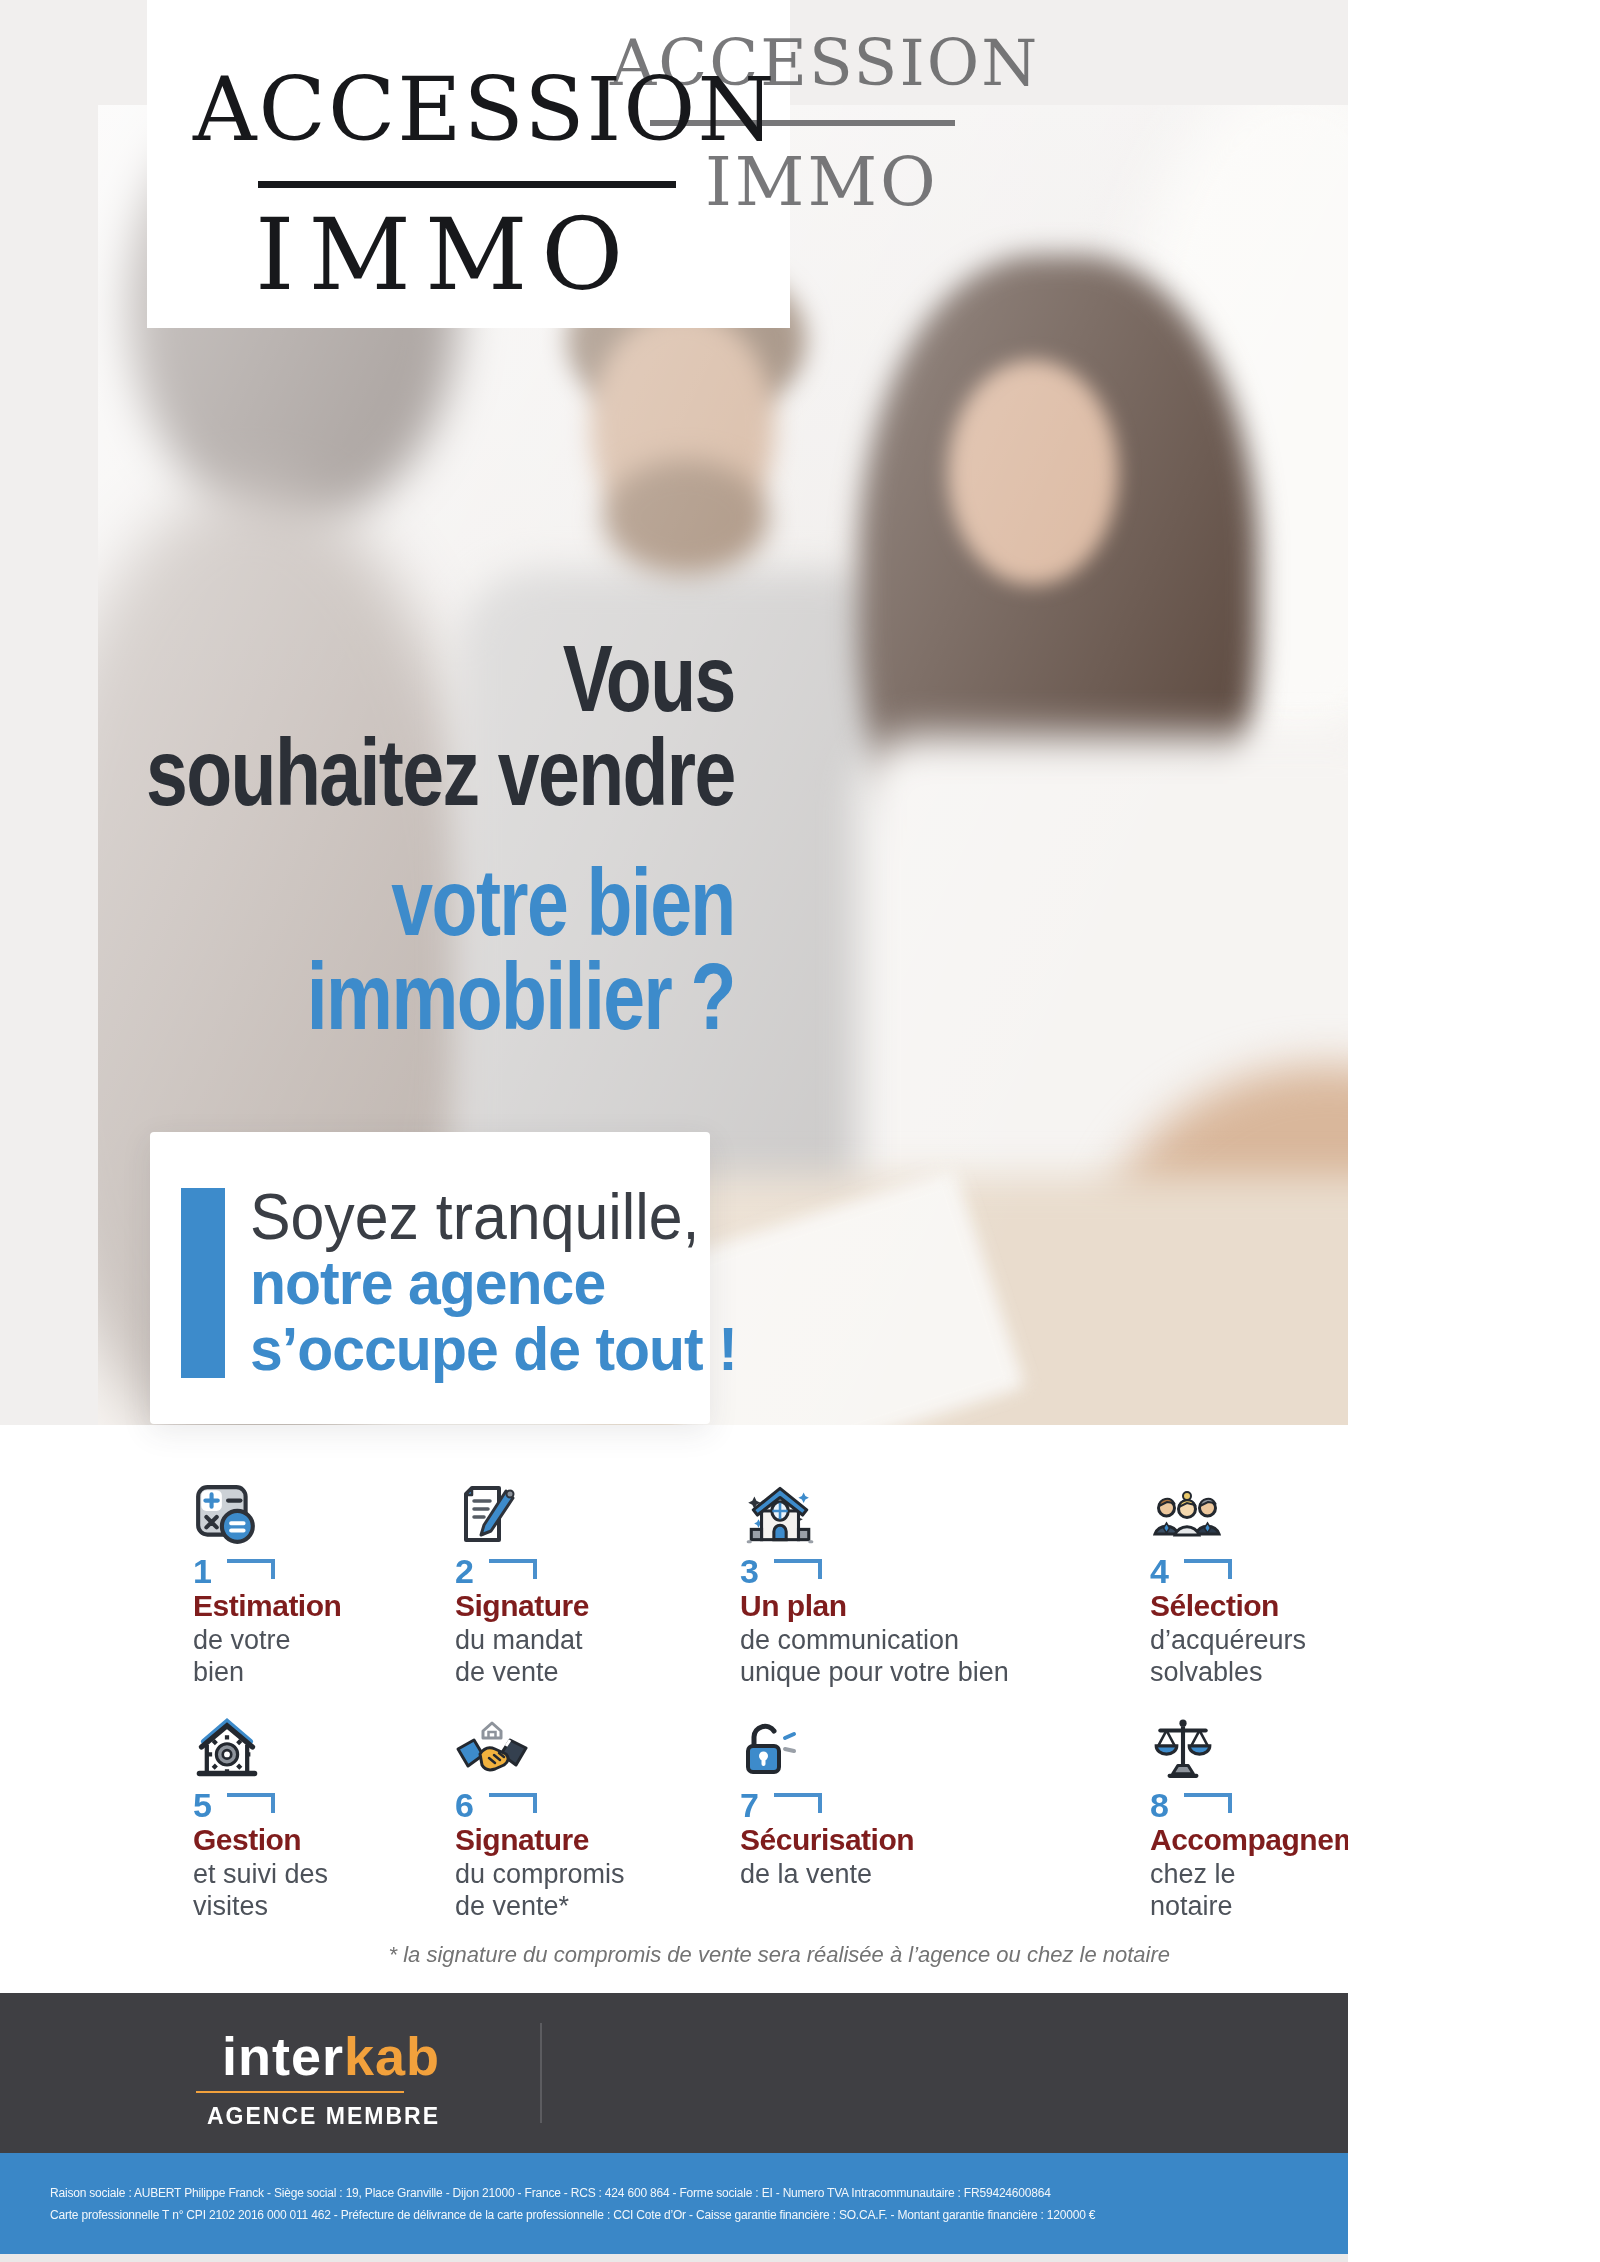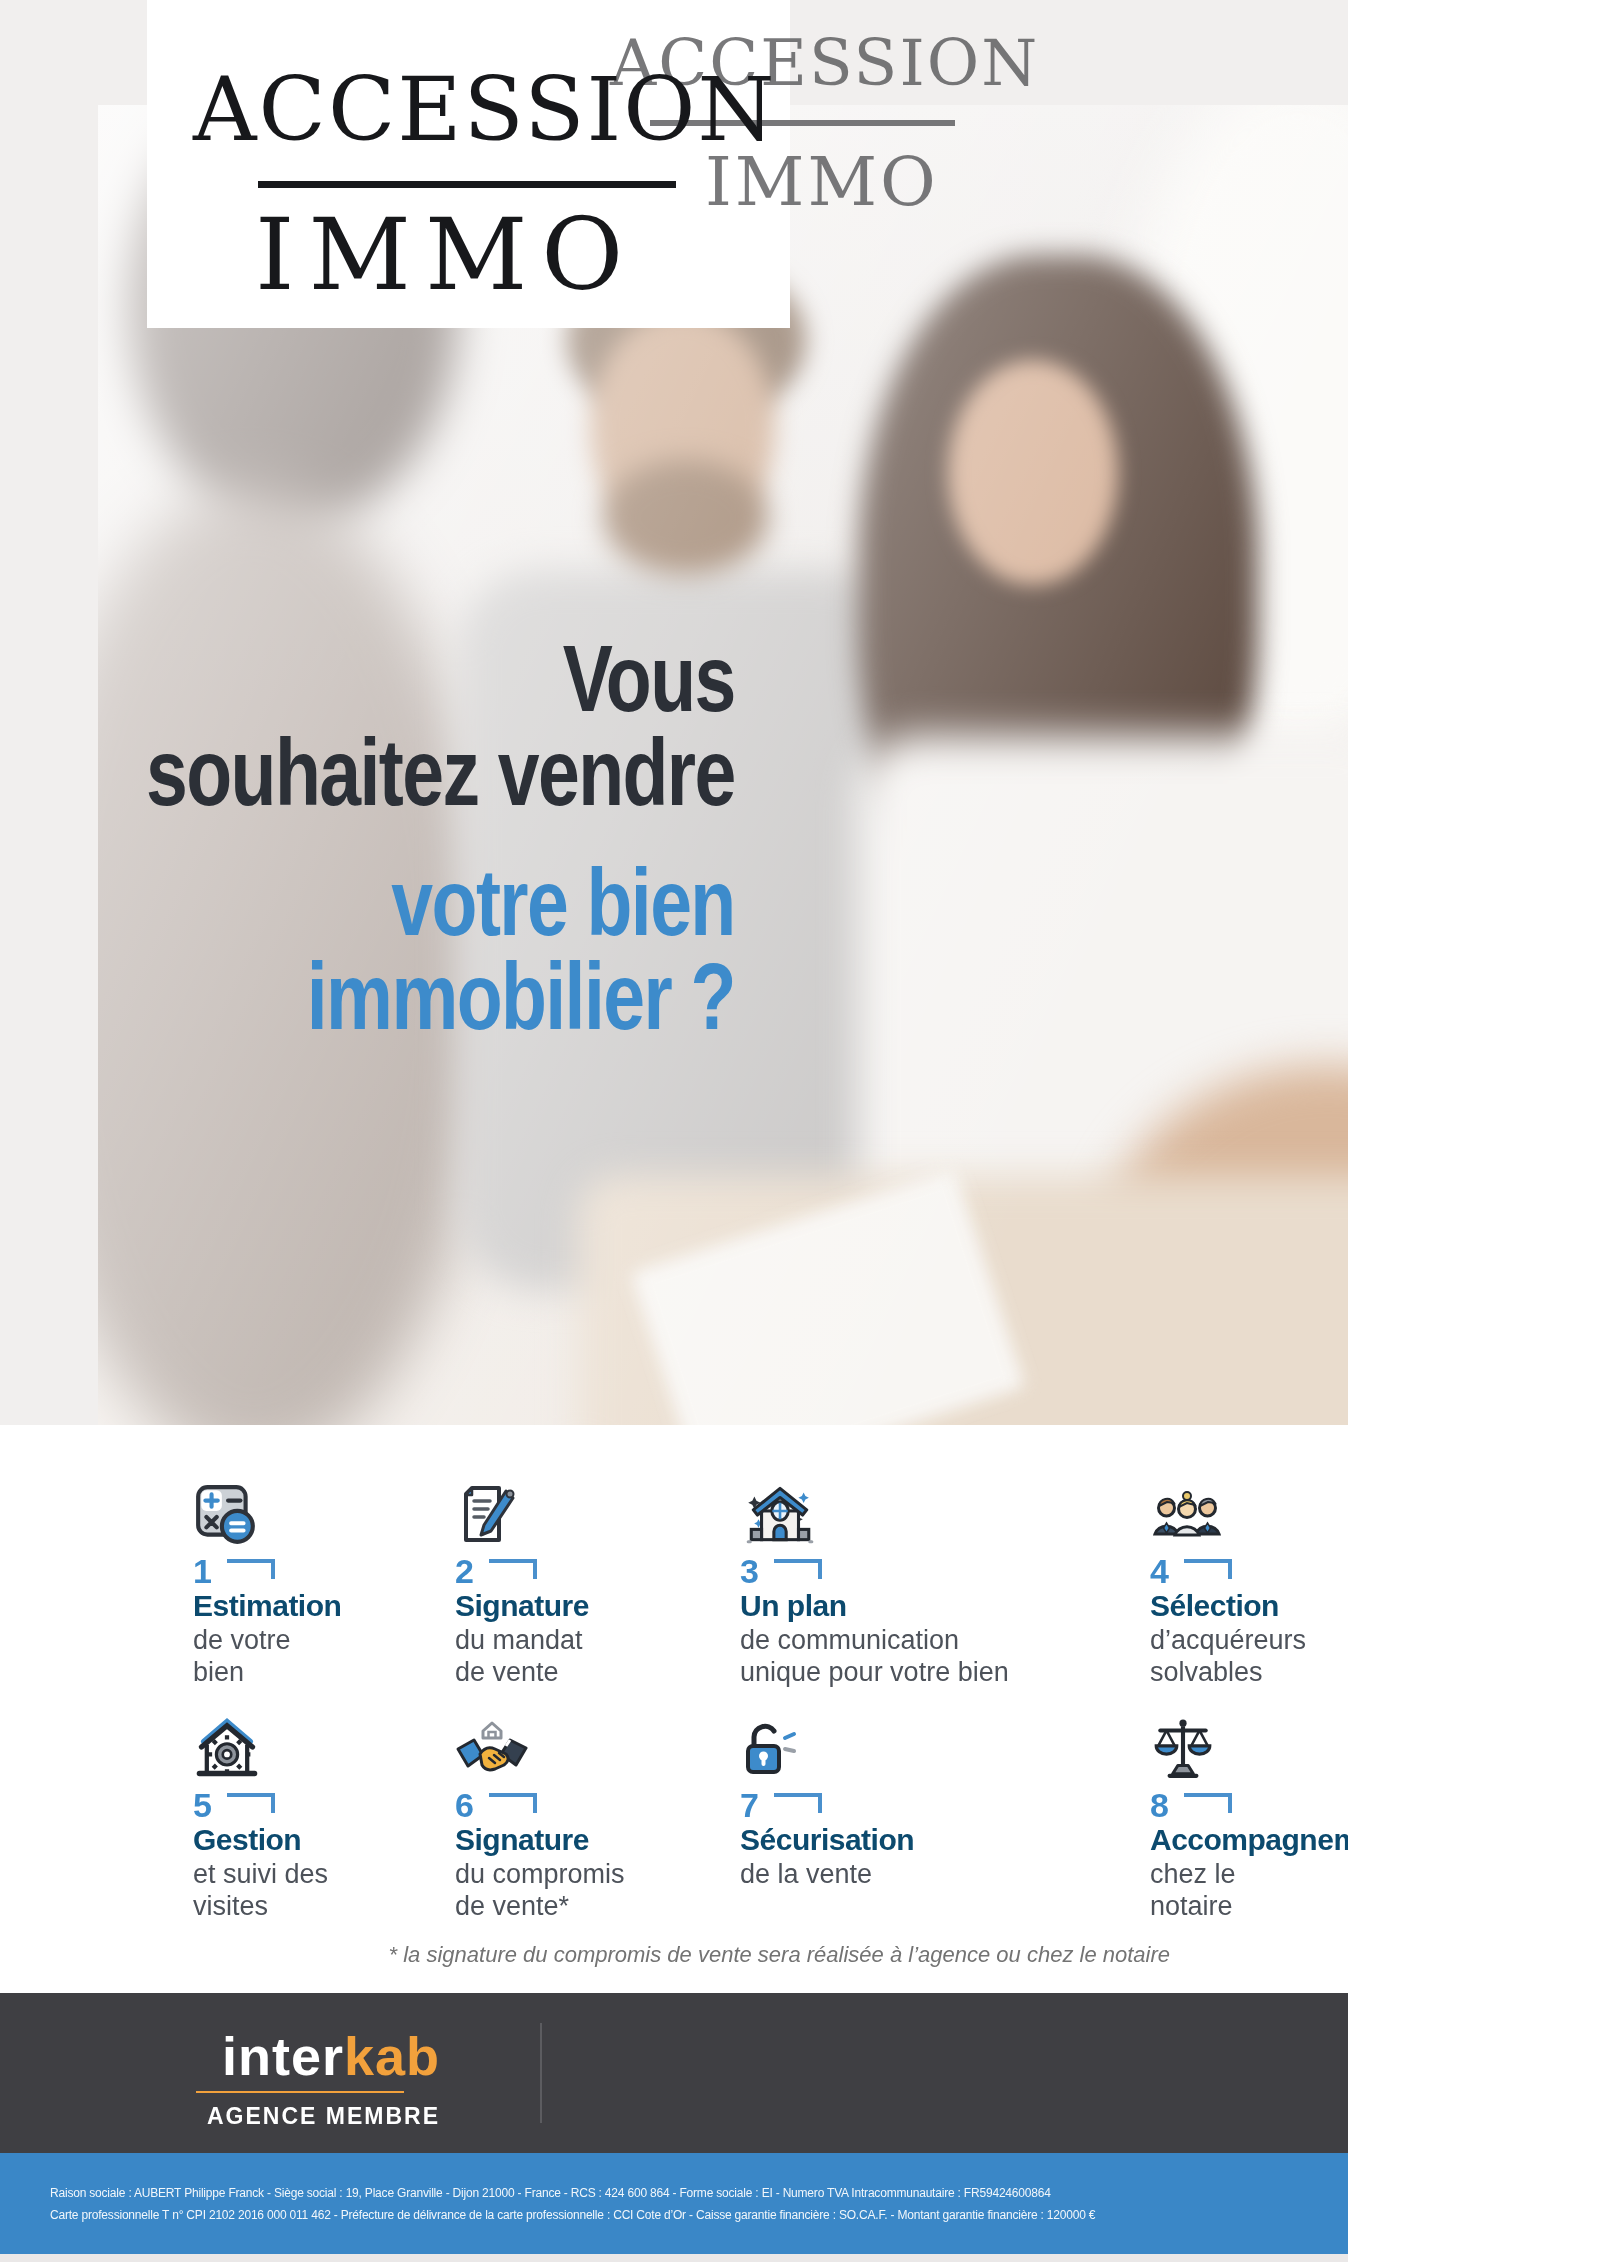--- a/index.html
+++ b/index.html
@@ -59,21 +59,21 @@
   
   .step{position:absolute;z-index:6;}
   .s-c1{left:193px;width:200px;}  .s-c2{left:455px;width:220px;}
   .s-c3{left:740px;width:320px;}  .s-c4{left:1150px;width:310px;}
   .s-r1{top:1468px;} .s-r2{top:1702px;}
   .step-icon{height:80px;display:flex;align-items:flex-end;}
   .step-num{display:flex;align-items:flex-start;margin-top:6px;}
   .num{font-size:34px;line-height:34px;font-weight:bold;color:#3d8bcb;}
   .num-bracket{width:44px;height:16px;border-top:4px solid #4a90cd;border-right:4px solid #4a90cd;
                margin-left:15px;margin-top:5px;}
-  .step-title{font-size:30px;line-height:33px;font-weight:bold;color:#0c4a6e;letter-spacing:-.5px;margin-top:1px;}
+  .step-title{font-size:30px;line-height:33px;font-weight:bold;color:#7f1d1d;letter-spacing:-.5px;margin-top:1px;}
   .step-desc{font-size:27px;line-height:32px;color:#4d525a;white-space:pre-line;margin-top:2px;}
 
   
   .footnote{position:absolute;right:178px;top:1942px;z-index:6;font-style:italic;font-size:22px;color:#737373;}
 
   
   .footer-dark{position:absolute;left:0;top:1993px;width:1600px;height:160px;background:#3f3f43;z-index:6;}
   .brand{position:absolute;left:160px;top:36px;width:280px;text-align:right;}
   .brand-word{font-size:54px;line-height:54px;font-weight:bold;letter-spacing:1px;}
   .brand-inter{color:#ffffff;} .brand-kab{color:#f2a13c;}
@@ -132,20 +132,28 @@
     <span class="logo-l2">IMMO</span>
   </div>
 
   <div class="headline">
     <span class="hl hl-dark">Vous</span>
     <span class="hl hl-dark">souhaitez vendre</span>
     <span class="hl hl-blue hl3">votre bien</span>
     <span class="hl hl-blue">immobilier ?</span>
   </div>
 
+  <div class="promise-box">
+    <div class="promise-bar"></div>
+    <div class="promise-text">
+      <div class="pl1">Soyez tranquille,</div>
+      <div class="pl2">notre agence</div>
+      <div class="pl3">s’occupe de tout !</div>
+    </div>
+  </div>
 
   <div class="step s-c1 s-r1">
     <div class="step-icon">
       <svg viewBox="0 0 64 64" width="66" height="66">
         <rect x="5" y="5" width="46" height="46" rx="9" fill="#ccd1d6" stroke="#2e333b" stroke-width="4"></rect>
         <rect x="8" y="8" width="20" height="20" rx="5" fill="#ffffff"></rect>
         <path d="M18 12 v12 M12 18 h12" stroke="#3d8bcb" stroke-width="4" stroke-linecap="round"></path>
         <path d="M34 18 h12" stroke="#2e333b" stroke-width="4" stroke-linecap="round"></path>
         <path d="M13 34 l10 10 M23 34 l-10 10" stroke="#2e333b" stroke-width="4" stroke-linecap="round"></path>
         <circle cx="43" cy="43" r="15" fill="#3d8bcb" stroke="#2e333b" stroke-width="4"></circle>

